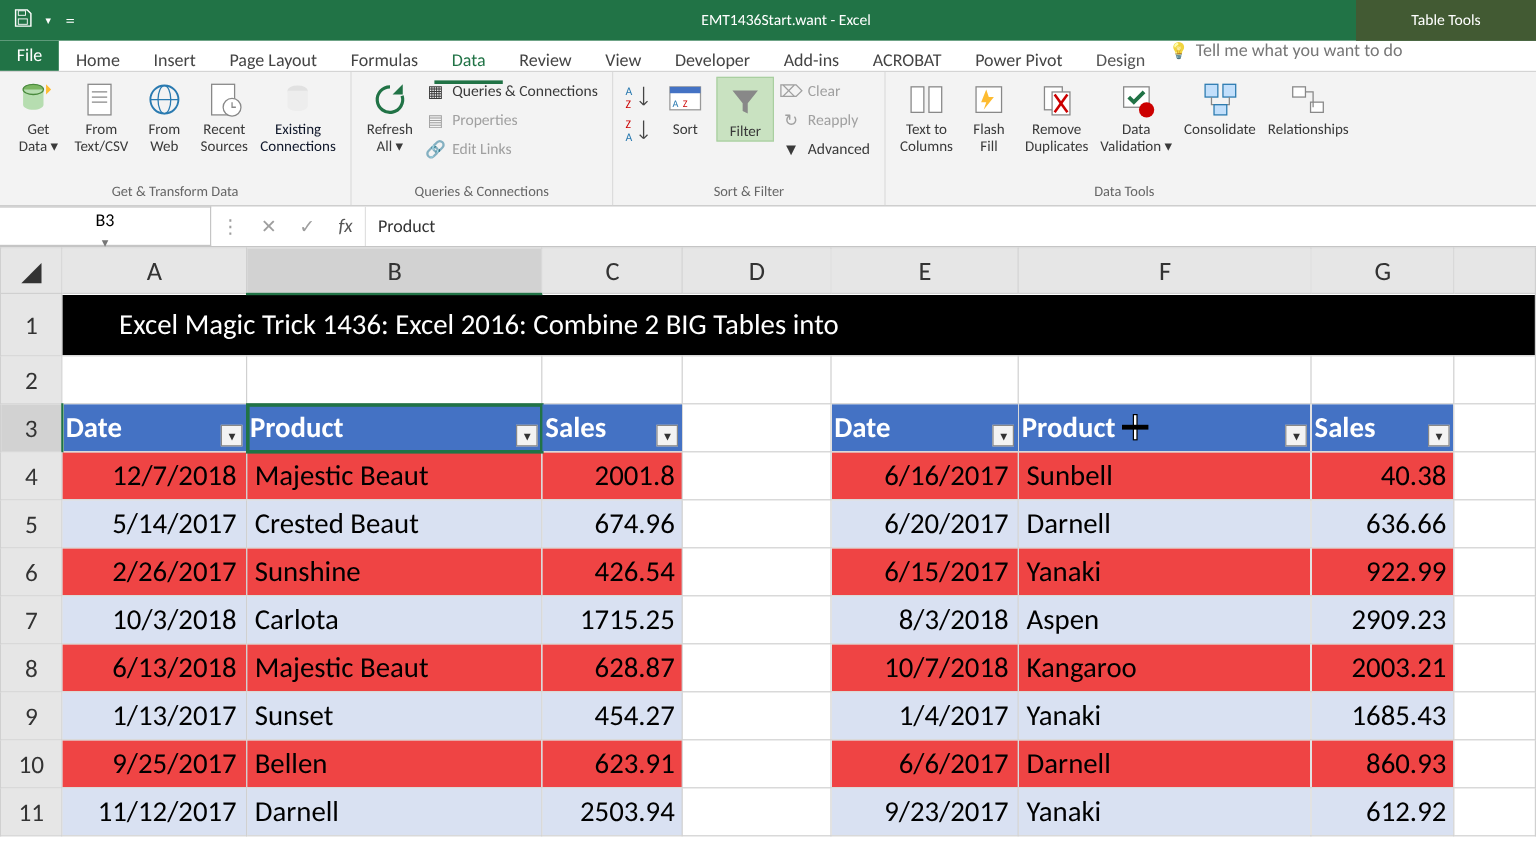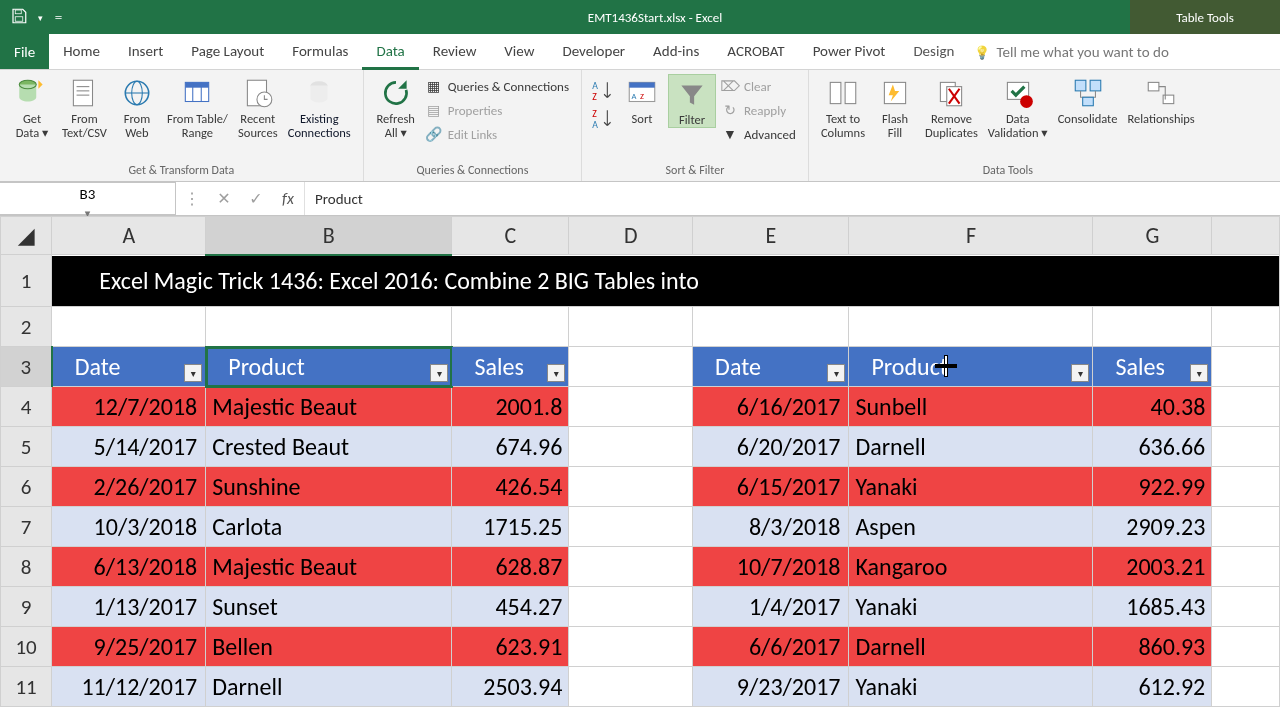--- a/index.html
+++ b/index.html
@@ -5,21 +5,21 @@
   * { box-sizing: border-box; margin: 0; padding: 0; font-family: "Segoe UI", Calibri, sans-serif; }
   html, body { width: 1280px; height: 720px; overflow: hidden; background: #fff; }
 
   
   .titlebar { height: 34px; background: #217346; color: #fff; display: flex; align-items: center; font-size: 13px; }
   .titlebar .qat { display: flex; align-items: center; gap: 10px; padding-left: 10px; width: 180px; }
   .titlebar .title { flex: 1; text-align: center; }
   .titlebar .ctx { width: 150px; text-align: center; background: #425a33; height: 100%; display: flex; align-items: center; justify-content: center; margin-left: auto; }
 
   
-  .tabs { height: 36px; background: #fff; border-bottom: 1px solid #d4d4d4; display: flex; align-items: center; font-size: 15px; }
+  .tabs { height: 26px; background: #fff; border-bottom: 1px solid #d4d4d4; display: flex; align-items: flex-start; font-size: 15px; }
   .tabs .file { background: #217346; color: #fff; height: 100%; display: flex; align-items: center; padding: 0 14px; }
   .tabs .tab { padding: 8px 14px 10px; color: #444; cursor: pointer; }
   .tabs .tab.active { color: #217346; border-bottom: 3px solid #217346; padding-bottom: 7px; }
   .tabs .tab.ctx { color: #555; }
   .tabs .tellme { margin-left: 6px; color: #777; display: flex; align-items: center; gap: 6px; }
   .bulb::before { content: "💡"; font-size: 13px; filter: grayscale(0.3); }
 
   
   .ribbon { height: 112px; background: #f3f3f3; border-bottom: 1px solid #c5c5c5; display: flex; font-size: 12.5px; color: #3a3a3a; }
   .group { border-right: 1px solid #dcdcdc; padding: 4px 8px 0; display: flex; flex-direction: column; }
@@ -55,21 +55,21 @@
   .grid tbody tr.selrow th { background:#d2d2d2; border-right:2px solid #217346;}
 
   
   .cA{width:155px;} .cB{width:250px;} .cC{width:118px;} .cD{width:128px;}
   .cE{width:158px;} .cF{width:250px;} .cG{width:120px;} .cH{width:70px;}
 
   .titlecell { background:#000; color:#fff; font-size:32px; padding:4px 8px; font-family: Calibri, sans-serif; }
   .r1 td{ height:52px;padding-left:47px; }
 
   
-  td.thdr { background:#4472c4; color:#fff; font-weight:normal; position:relative; padding-left:22px;}
+  td.thdr { background:#4472c4; color:#fff; font-weight:bold; position:relative; padding-left:2px;}
   td.thdr .fbtn { position:absolute; right:3px; bottom:4px; width:18px; height:18px; background:#f3f3f3; border:1px solid #888; display:flex; align-items:center; justify-content:center; font-size:10px; color:#333;}
   td.num { text-align:right; }
   td.date { text-align:right; padding-right:8px;}
 
   
   tr.band td.tblcell { background:#d9e1f2;}
   tr.noband td.tblcell { background:#ef4444;}
 
   
   td.selected { outline:3px solid #217346; outline-offset:-2px; background:#4472c4; }
@@ -92,21 +92,21 @@
     <span>
       <svg viewBox="0 0 24 24" width="18" height="18" fill="#fff">
           <path d="M4 3h13l4 4v14H4z" fill="none" stroke="#fff" stroke-width="1.6"></path>
           <rect x="7" y="4" width="8" height="5" fill="none" stroke="#fff"></rect>
           <rect x="7" y="13" width="10" height="6" fill="none" stroke="#fff"></rect>
         </svg>
     </span>
     <span style="font-size:9px;">▾</span>
     <span style="font-size:12px;">＝</span>
   </div>
-  <div class="title">EMT1436Start.xlsx - Excel</div>
+  <div class="title">EMT1436Start.want - Excel</div>
   <div class="ctx">Table Tools</div>
 </div>
 
 <div class="tabs">
   <div class="file">File</div>
   <div class="tab">Home</div>
   <div class="tab">Insert</div>
   <div class="tab">Page Layout</div>
   <div class="tab">Formulas</div>
   <div class="tab active">Data</div>
@@ -154,32 +154,20 @@
       <div class="bigbtn">
           <span class="ic">
             <svg viewBox="0 0 32 32">
               <circle cx="16" cy="16" r="11" fill="none" stroke="#2a7ab0" stroke-width="1.5"></circle>
               <ellipse cx="16" cy="16" rx="5" ry="11" fill="none" stroke="#2a7ab0"></ellipse>
               <line x1="5" y1="16" x2="27" y2="16" stroke="#2a7ab0"></line>
             </svg>
           </span>
           <span style="white-space:pre;">From
 Web</span>
-        </div>
-      <div class="bigbtn">
-          <span class="ic">
-            <svg viewBox="0 0 32 32">
-              <rect x="5" y="6" width="22" height="18" fill="#fff" stroke="#4472c4"></rect>
-              <rect x="5" y="6" width="22" height="5" fill="#4472c4"></rect>
-              <line x1="12" y1="6" x2="12" y2="24" stroke="#4472c4"></line>
-              <line x1="20" y1="6" x2="20" y2="24" stroke="#4472c4"></line>
-            </svg>
-          </span>
-          <span style="white-space:pre;">From Table/
-Range</span>
         </div>
       <div class="bigbtn">
           <span class="ic">
             <svg viewBox="0 0 32 32">
               <rect x="6" y="4" width="18" height="24" fill="#fff" stroke="#888"></rect>
               <circle cx="22" cy="22" r="7" fill="#fff" stroke="#888"></circle>
               <path d="M22 18v4h3" stroke="#888" fill="none"></path>
             </svg>
           </span>
           <span style="white-space:pre;">Recent

